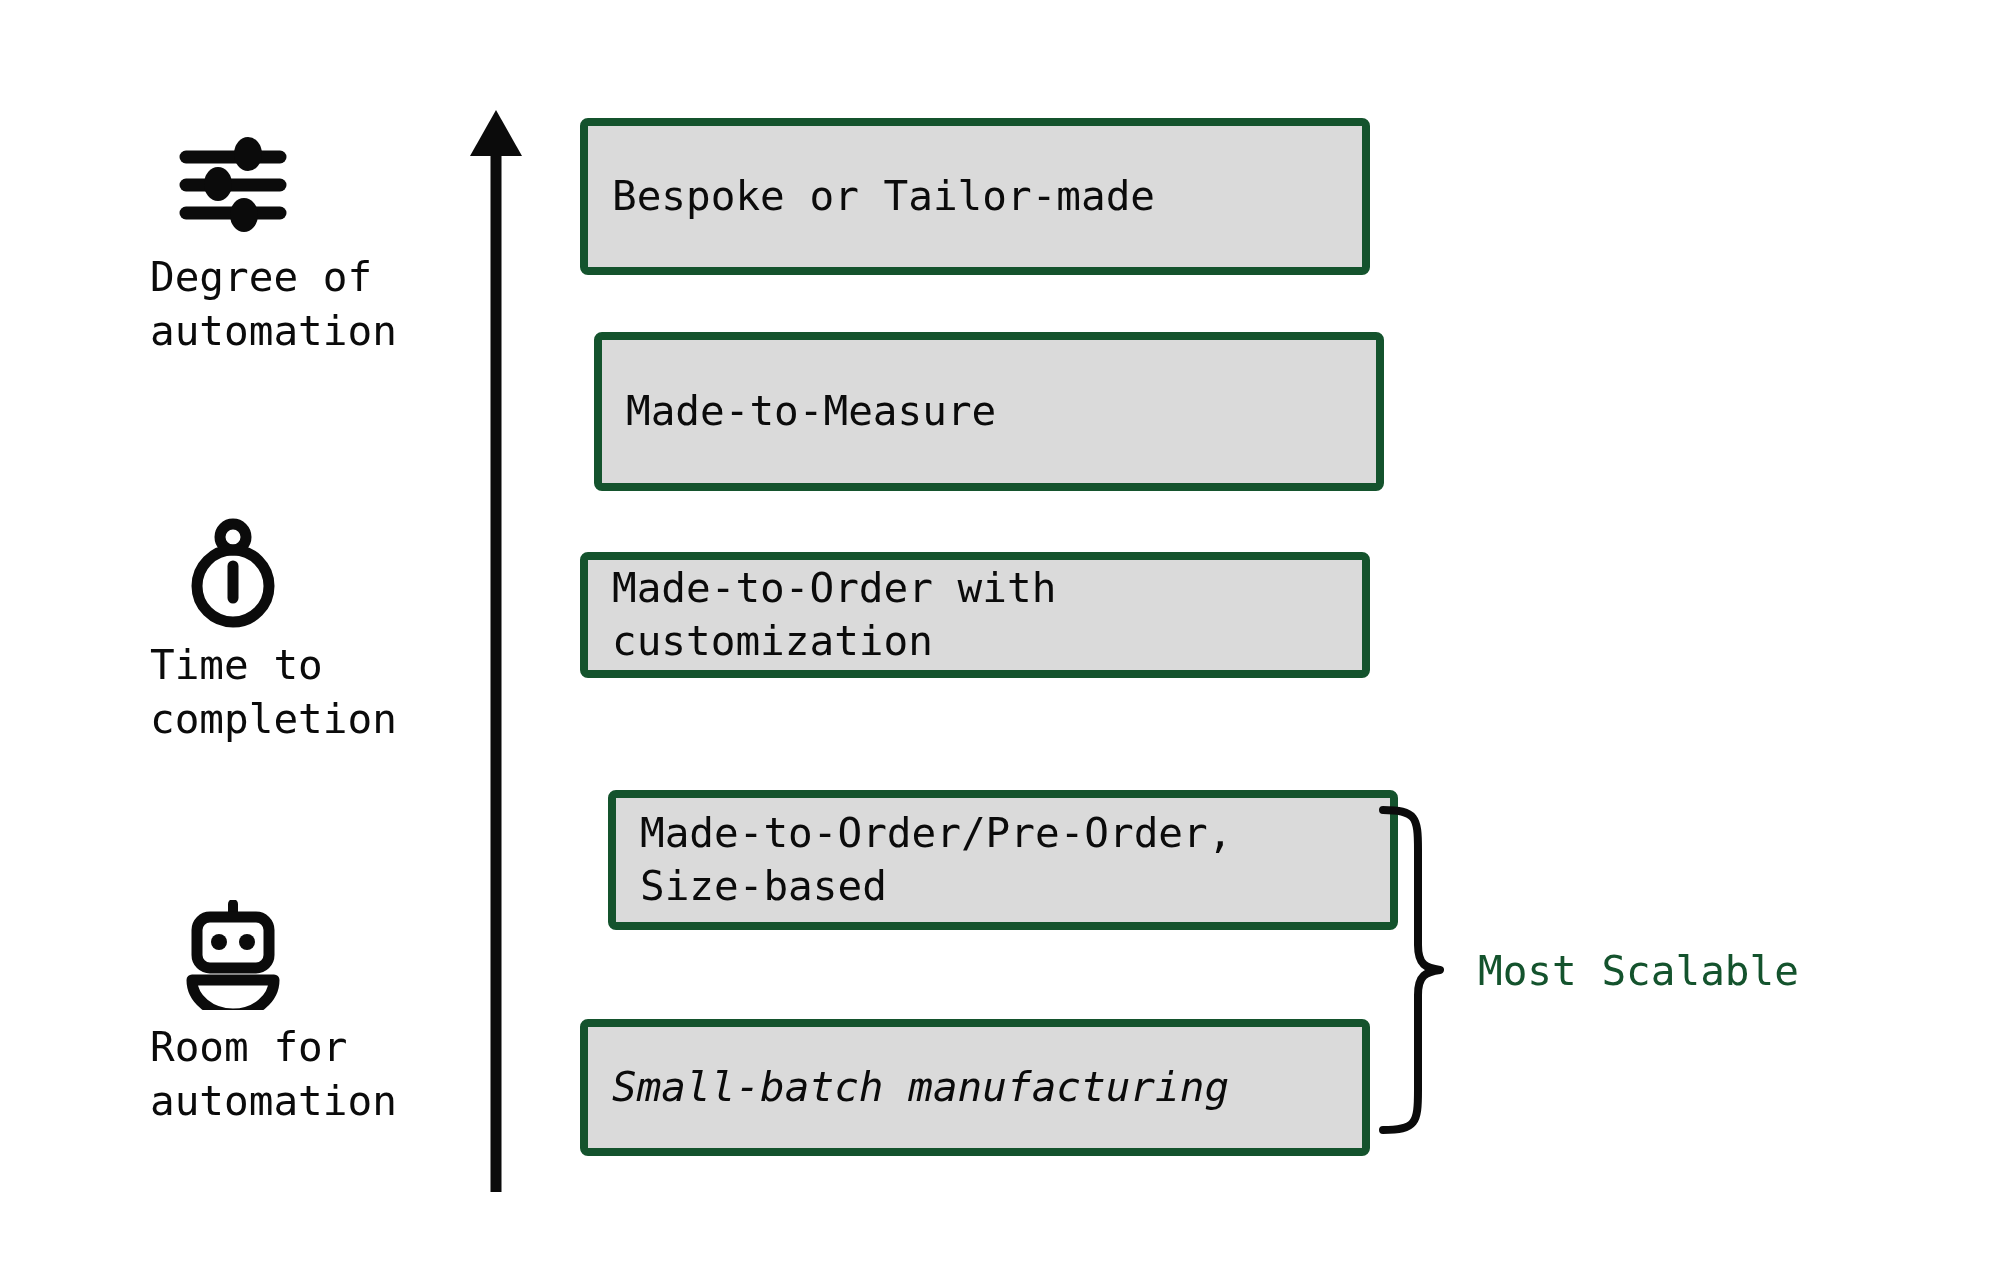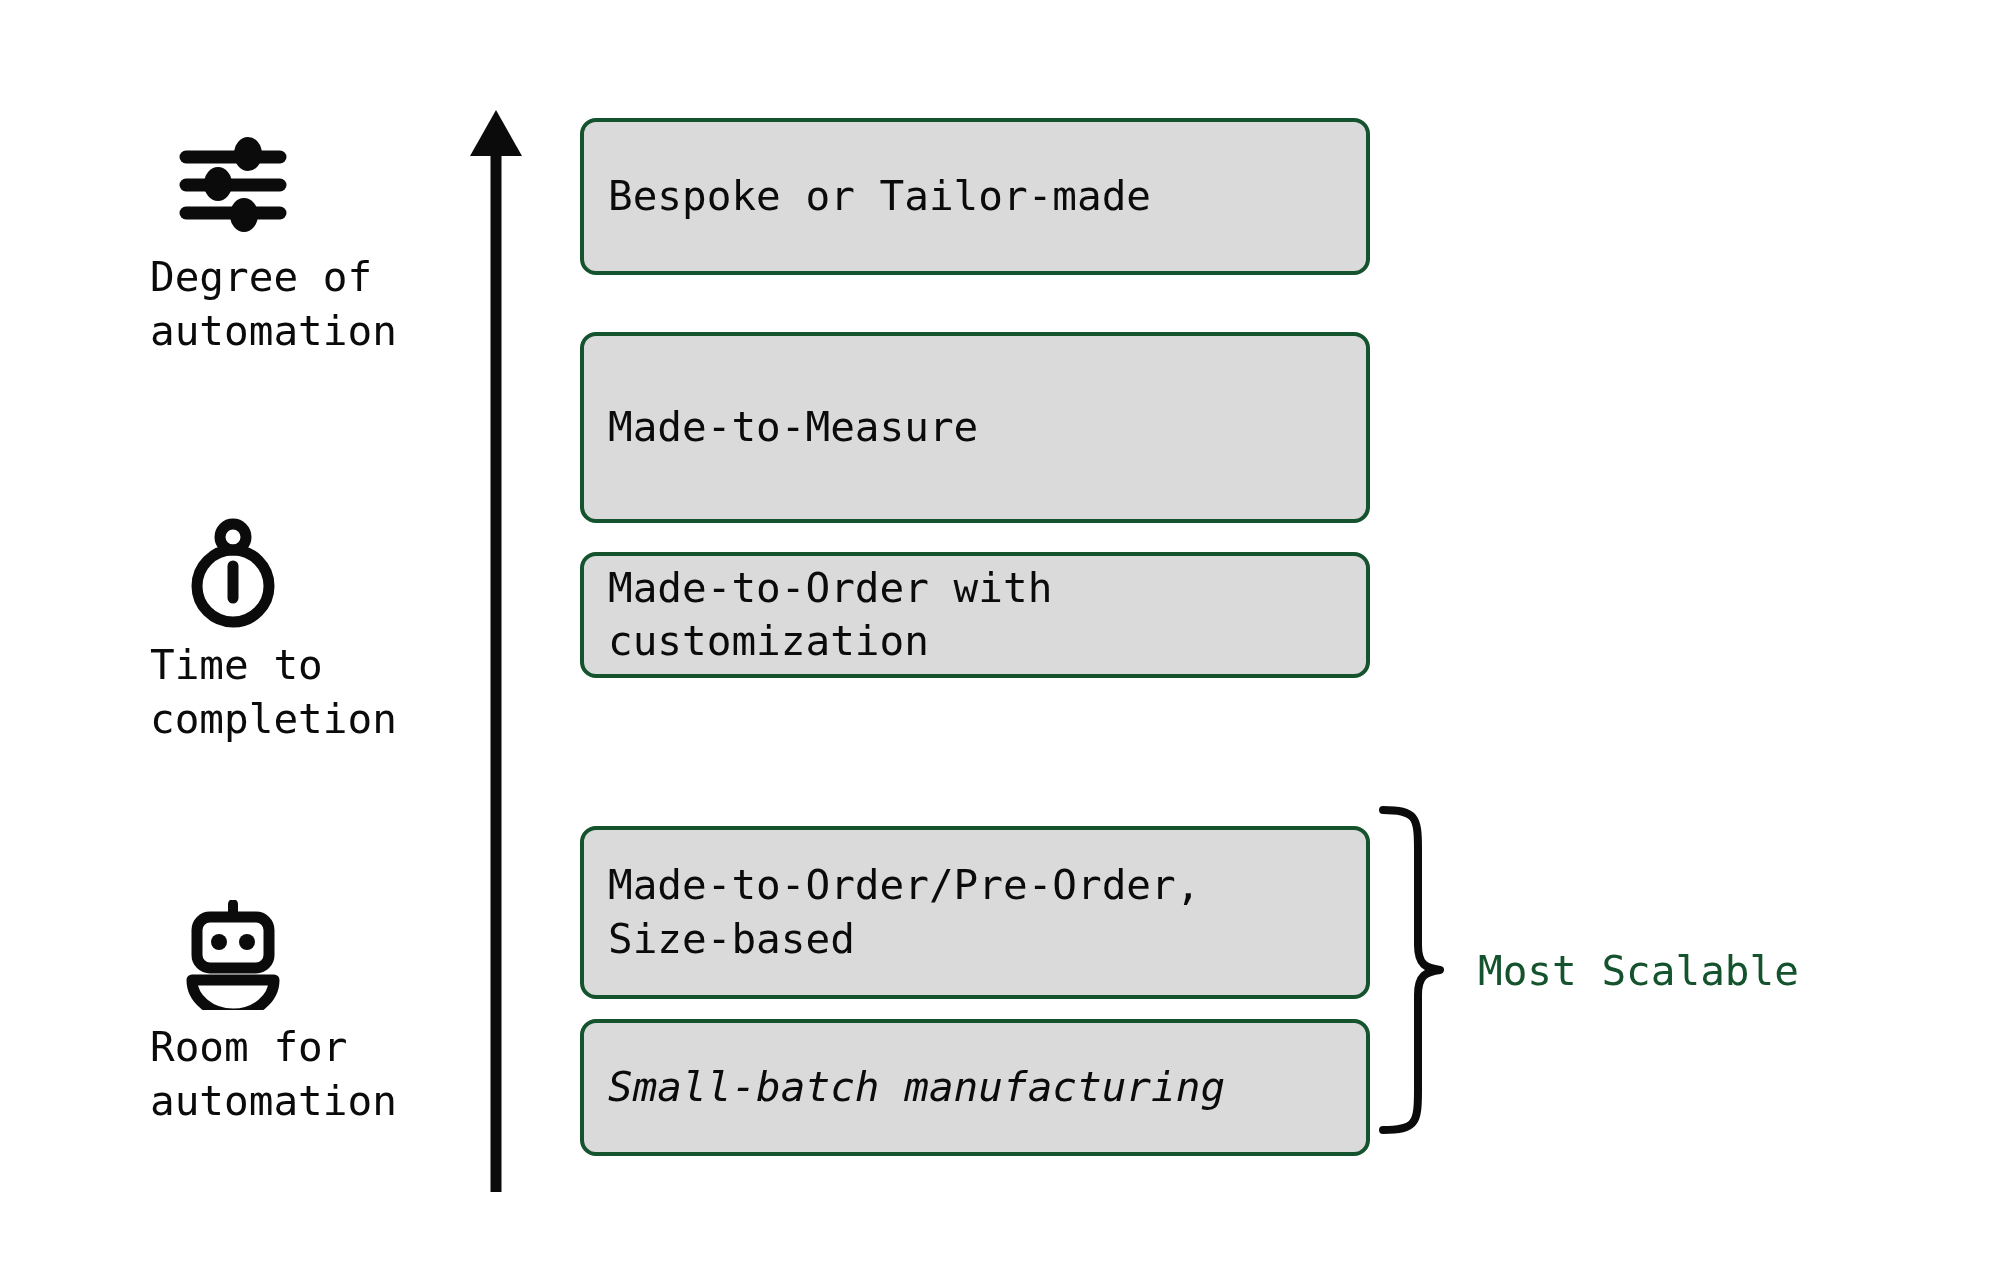--- a/index.html
+++ b/index.html
@@ -43,22 +43,22 @@
     width: 60px;
     height: 1085px;
   }
 
   
   .box {
     position: absolute;
     left: 580px;
     width: 790px;
     background: #dadada;
-    border: 4px solid #14532d;
-    border-radius: 16px;
+    border: 8px solid #14532d;
+    border-radius: 8px;
     display: flex;
     align-items: center;
     padding-left: 24px;
     padding-right: 18px;
   }
   .box-text {
     font-family: "DejaVu Sans Mono", monospace;
     font-size: 41px;
     line-height: 1.30;
     color: #0b0b0b;
@@ -133,30 +133,30 @@
     <svg width="60" height="1085" viewBox="0 0 60 1085" aria-hidden="true">
       <line x1="30" y1="36" x2="30" y2="1082" stroke="#0b0b0b" stroke-width="11"></line>
       <polygon points="30,0 56,46 4,46" fill="#0b0b0b"></polygon>
     </svg>
   </div>
 
   <div class="box" style="top:118px; height:157px;">
     <span class="box-text">Bespoke or Tailor-made</span>
   </div>
 
-  <div class="box" style="top:332px; height:191px;">
+  <div class="box" style="top:332px; height:159px;margin-left:14px;">
     <span class="box-text">Made-to-Measure</span>
   </div>
 
   <div class="box" style="top:552px; height:126px;">
     <span class="box-text">Made-to-Order with
 customization</span>
   </div>
 
-  <div class="box" style="top:826px; height:173px;">
+  <div class="box" style="top:790px; height:140px;margin-left:28px;">
     <span class="box-text">Made-to-Order/Pre-Order,
 Size-based</span>
   </div>
 
   <div class="box" style="top:1019px; height:137px;font-style:italic;">
     <span class="box-text">Small-batch manufacturing</span>
   </div>
 
   <div class="brace">
     <svg width="75" height="330" viewBox="0 0 75 330" aria-hidden="true">

